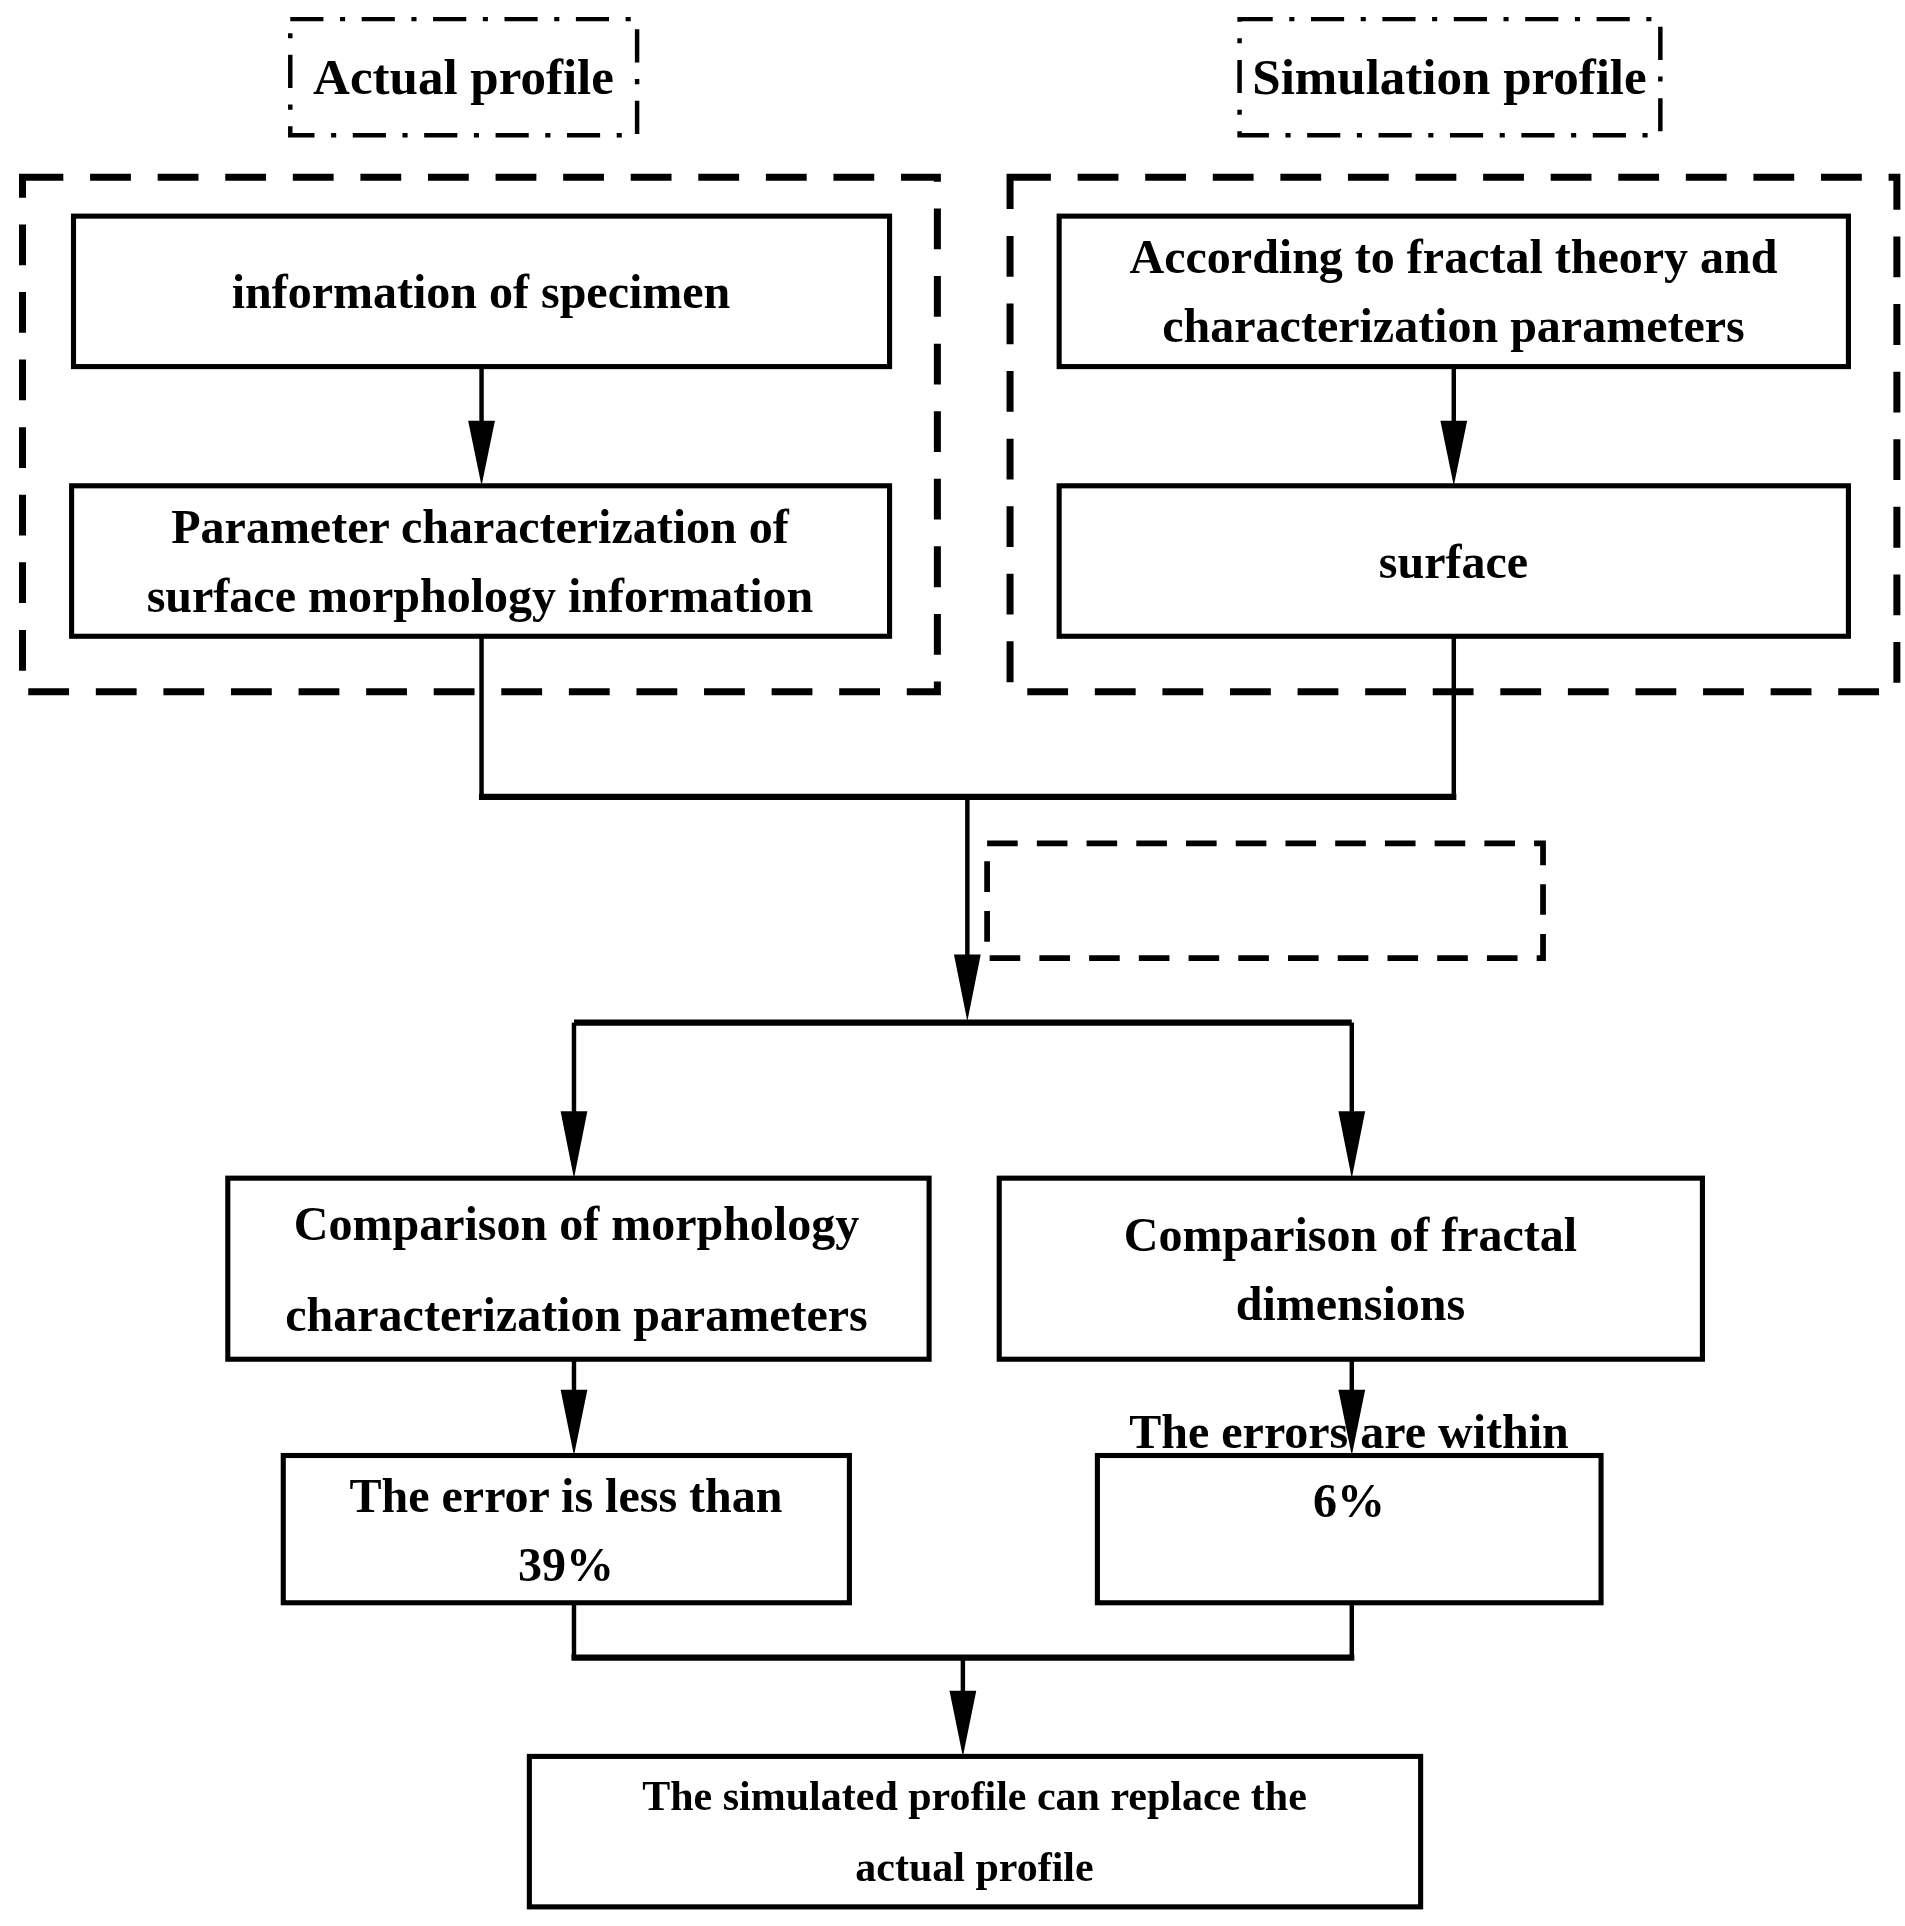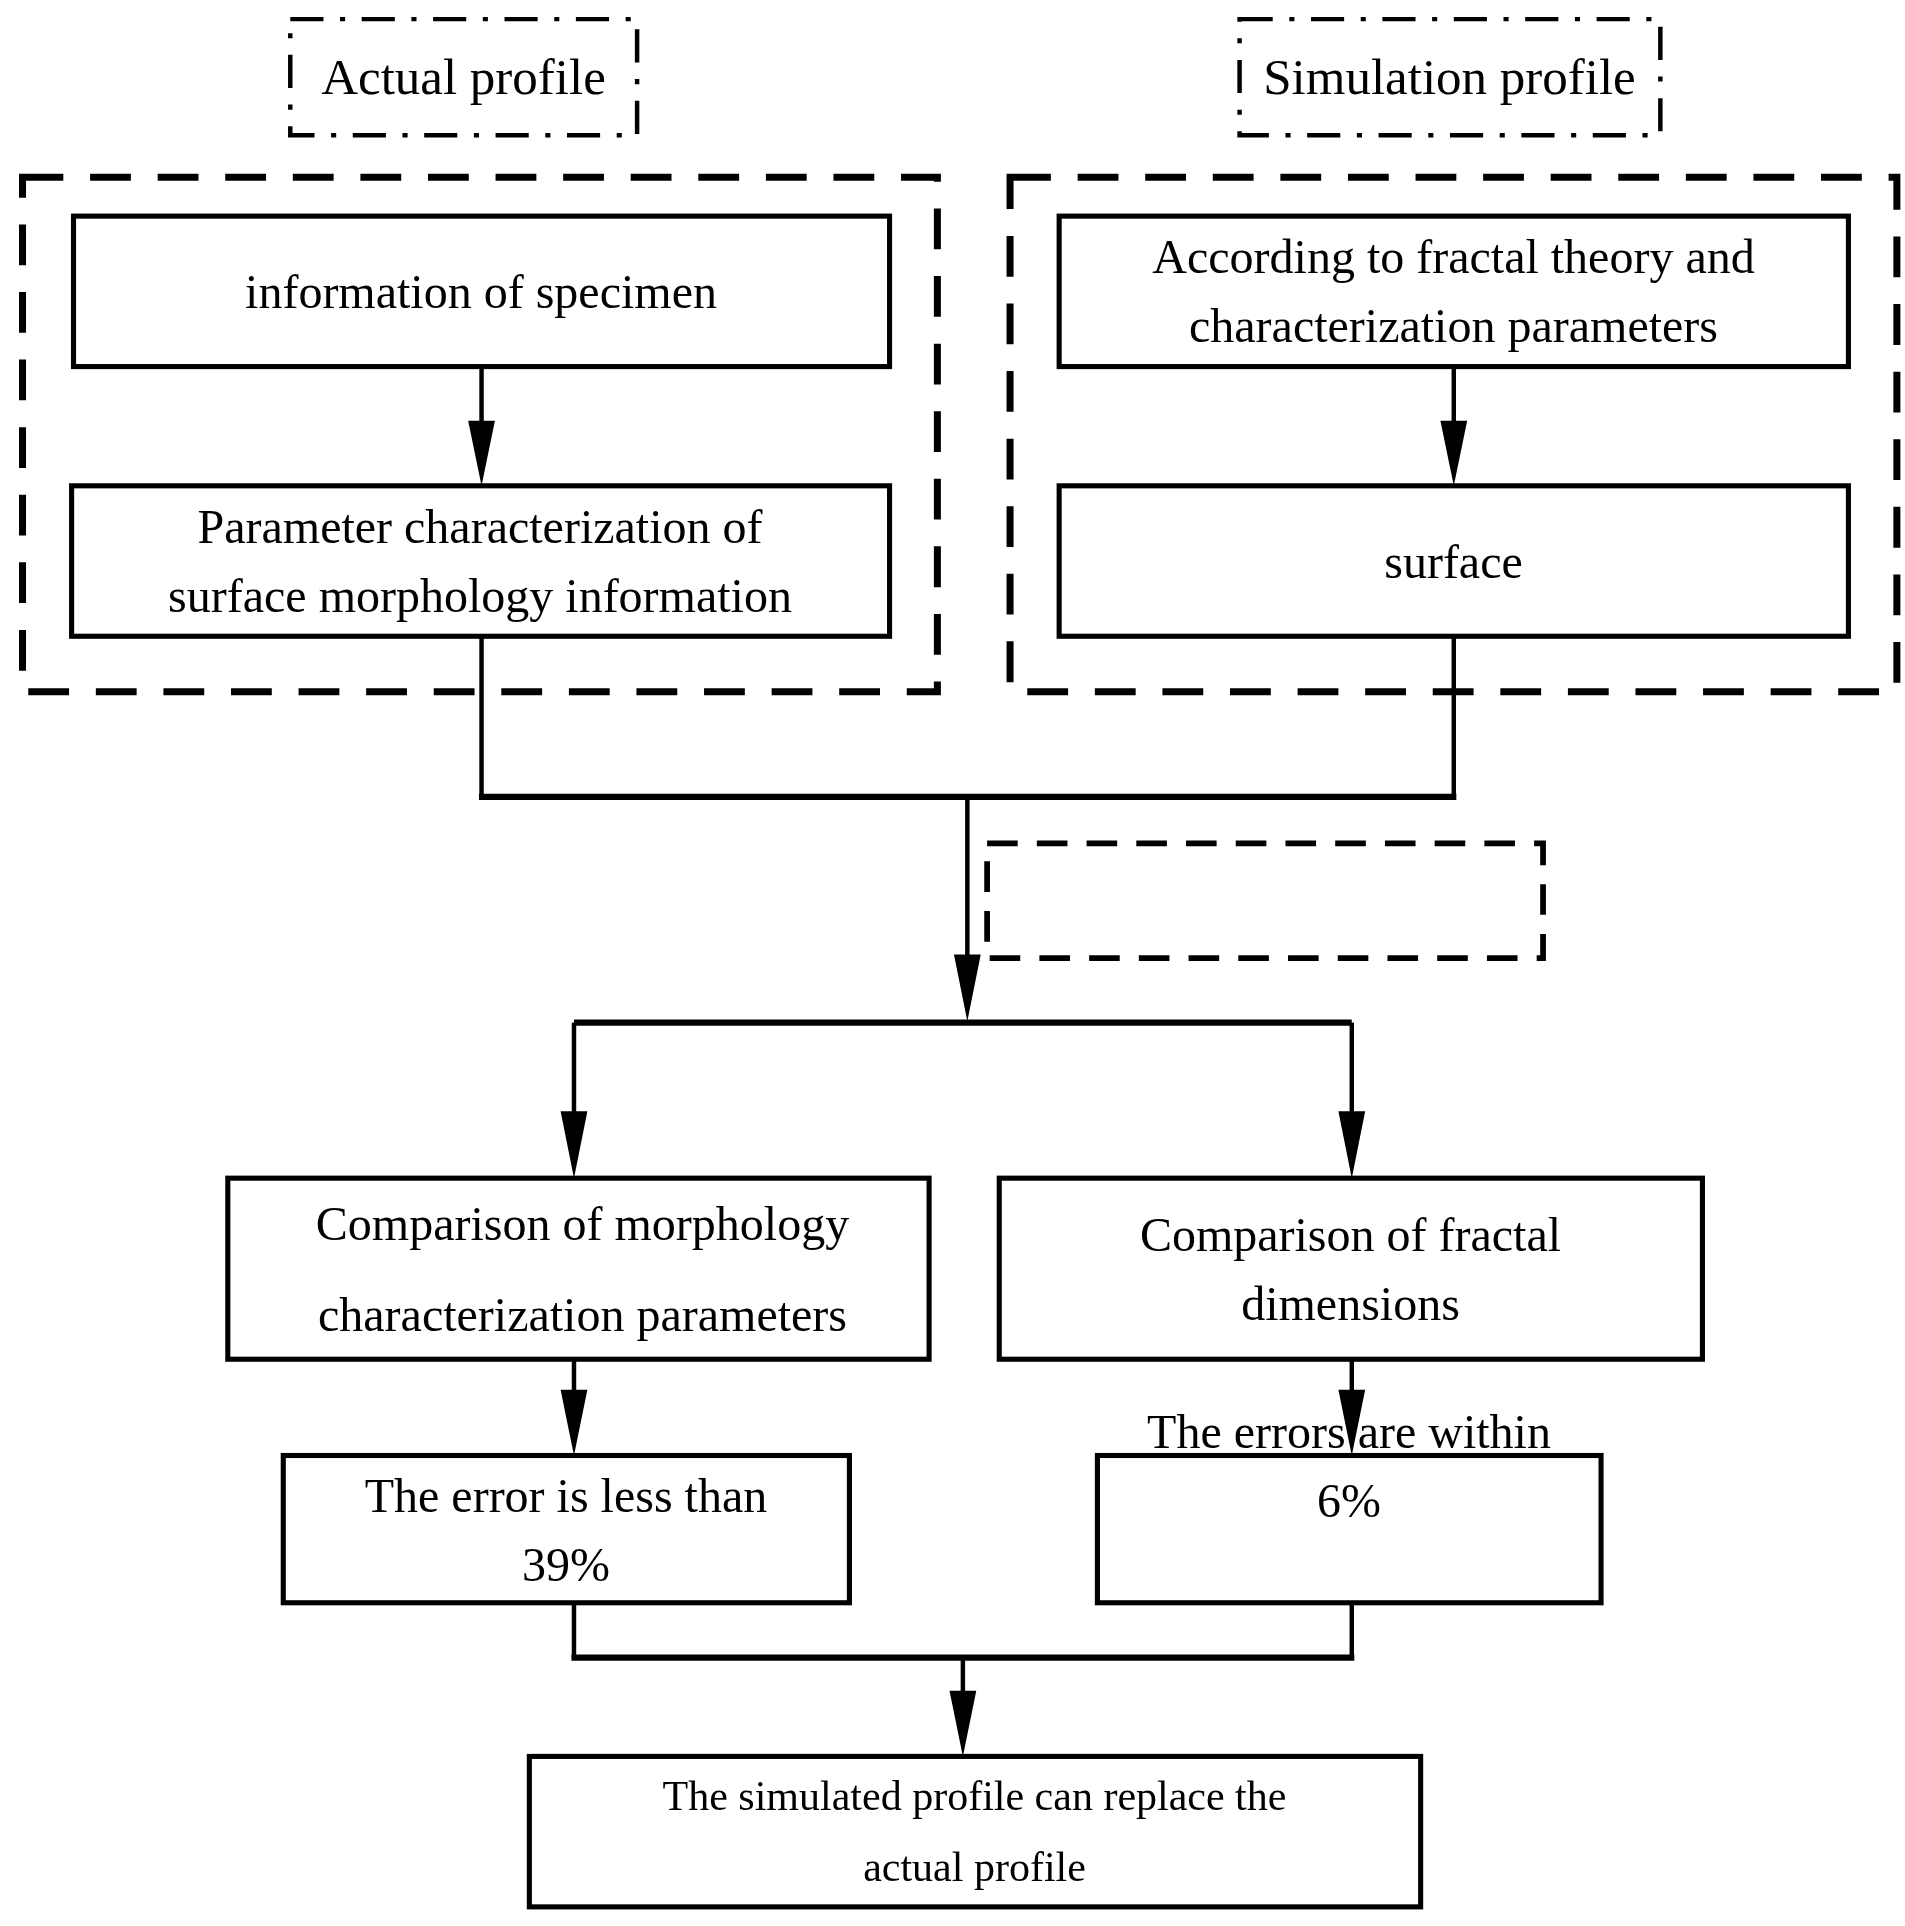--- a/index.html
+++ b/index.html
@@ -16,20 +16,21 @@
   svg rect { fill:none; stroke:var(--ink); }
   svg line { stroke:var(--ink); }
   svg polygon { fill:var(--ink); stroke:none; }
   .txt {
     position:absolute;
     display:flex; flex-direction:column;
     align-items:center; justify-content:center;
     text-align:center;
     font-size:48px; line-height:69px;
     color:var(--ink);
+    font-weight:bold;
   }
   .txt .ln { white-space:nowrap; }
   .txt.label { font-size:51px; }
   .txt.big { font-size:42px; line-height:71px; }
 </style>
 </head>
 <body>
 
 <div class="canvas">
 
@@ -105,21 +106,21 @@
   <div class="txt" style="left:71px; top:486px; width:818px; height:150px;">
     <div class="ln">Parameter characterization of</div>
     <div class="ln">surface morphology information</div>
   </div>
 
   <div class="txt" style="left:1059px; top:486px; width:789px; height:150px;">
     <div class="ln">surface</div>
   </div>
 
 
-  <div class="txt" style="left:232px; top:1178px; width:701px; height:181px;gap:22px;">
+  <div class="txt" style="left:226px; top:1178px; width:701px; height:181px;gap:22px;">
     <div class="ln">Comparison of morphology</div>
     <div class="ln">characterization parameters</div>
   </div>
 
   <div class="txt" style="left:999px; top:1178px; width:703px; height:181px;">
     <div class="ln">Comparison of fractal</div>
     <div class="ln">dimensions</div>
   </div>
 
   <div class="txt" style="left:283px; top:1456px; width:566px; height:147px;">

